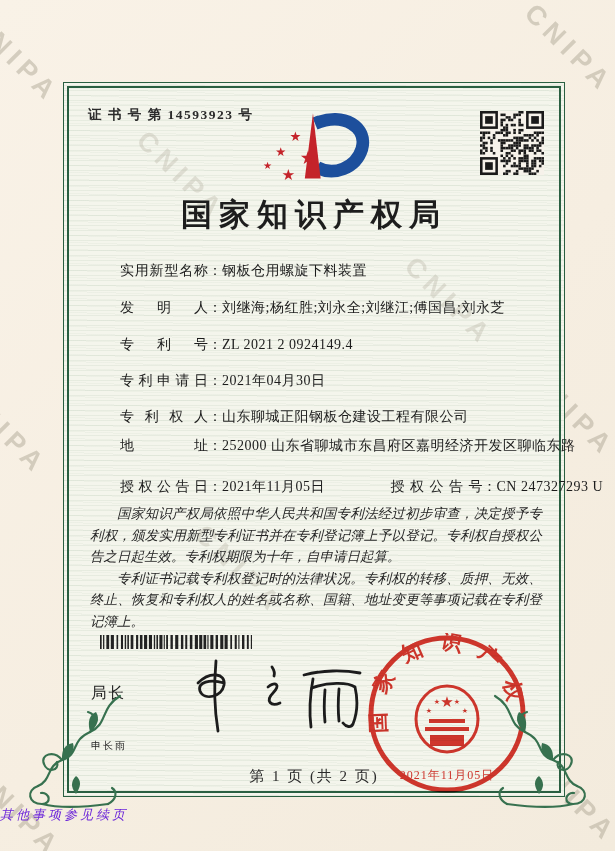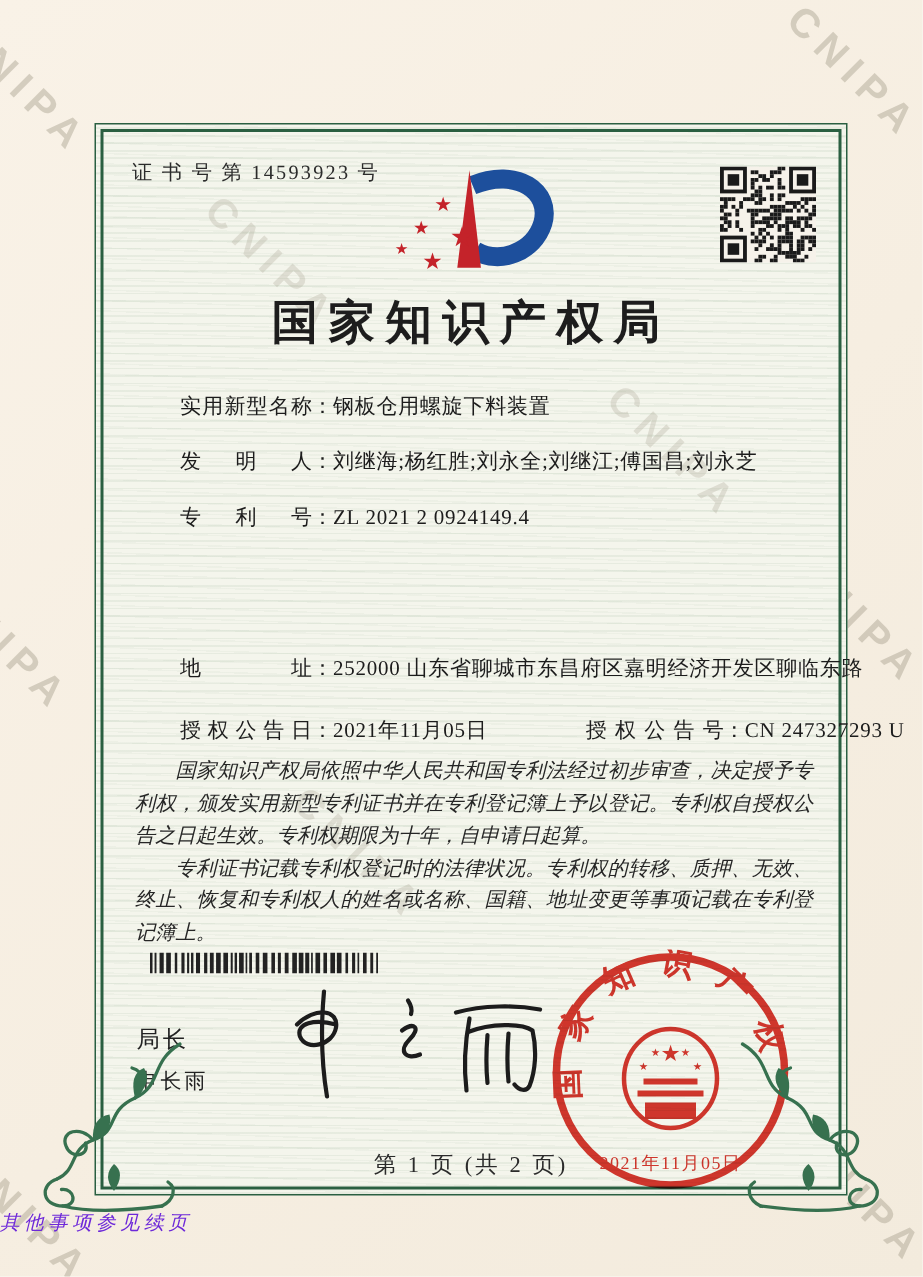--- a/index.html
+++ b/index.html
@@ -22,40 +22,40 @@
     position:absolute;left:63px;top:82px;width:500px;height:713px;
     border:1px solid #2a5f41;
     background:
       repeating-linear-gradient(0deg, rgba(140,170,140,.13) 0 1px, transparent 1px 5px),
       repeating-linear-gradient(2deg, rgba(140,170,140,.07) 0 1px, transparent 1px 7px),
       #f4f5ec;
     z-index:2;
   }
   .frame-inner{position:absolute;inset:3px;border:2px solid #2a5f41;pointer-events:none;}
   .abs{position:absolute;z-index:2;}
-  .cert-number{left:24px;top:23px;font-size:13.5px;letter-spacing:1.5px;color:#2b2b2b;}
+  .cert-number{left:24px;top:23px;font-size:13.5px;letter-spacing:1.5px;color:#2b2b2b;font-weight:bold;}
   .qr{left:416px;top:28px;width:64px;height:64px;}
   .logo{left:50%;top:27px;transform:translateX(-50%);width:114px;height:80px;}
   .title{left:0;top:111px;width:100%;text-align:center;font-size:31px;font-weight:bold;
          letter-spacing:7px;color:#1d1d1d;}
   .field{left:27px;font-size:14px;color:#1c1c1c;white-space:nowrap;margin-left:29px;}
   .flabel{display:inline-block;text-align:justify;text-align-last:justify;text-justify:inter-character;
           vertical-align:top;}
   .w86{width:88px;}
   .w92{width:92px;}
   .fcolon{display:inline-block;}
   .fvalue{display:inline-block;letter-spacing:.5px;}
   .addr-l2{padding-left:47px;letter-spacing:.5px;line-height:23px;}
   .grant2{display:inline-block;margin-left:62px;}
   .body-text{left:26px;top:420px;width:452px;font-size:13.5px;font-style:italic;
              line-height:21.5px;color:#262626;text-align:justify;}
   .body-text p{margin:0;text-indent:2em;}
   .barcode{left:36px;top:552px;width:152px;height:14px;}
   .director-title{left:27px;top:600px;font-size:15.5px;letter-spacing:2px;}
-  .director-name{left:27px;top:629px;font-size:14px;letter-spacing:2px;}
+  .director-name{left:27px;top:656px;font-size:10px;letter-spacing:2px;}
   .signature{left:118px;top:568px;width:195px;height:100px;}
   .seal{left:302px;top:550px;width:162px;height:162px;opacity:.93;mix-blend-mode:multiply;}
   .page-indicator{left:0;top:684px;width:100%;text-align:center;font-size:15px;
                   letter-spacing:2px;color:#2b2b2b;}
   .continuation{position:absolute;left:0;top:806px;width:100%;
                 font-size:13px;letter-spacing:3px;color:#6d28d9;z-index:2;font-style:italic;}
   .ornament{position:absolute;width:104px;height:118px;z-index:4;pointer-events:none;}
   .orn-left{left:24px;top:692px;}
   .orn-right{left:487px;top:692px;transform:scaleX(-1);}
 </style>
@@ -313,20 +313,26 @@
 
   <div class="abs field" style="top:179px;">
     <span class="flabel w86">实用新型名称</span><span class="fcolon">：</span><span class="fvalue">钢板仓用螺旋下料装置</span>
   </div>
   <div class="abs field" style="top:216px;text-decoration:underline;">
     <span class="flabel w86">发明人</span><span class="fcolon">：</span><span class="fvalue">刘继海;杨红胜;刘永全;刘继江;傅国昌;刘永芝</span>
   </div>
   <div class="abs field" style="top:253px;">
     <span class="flabel w86">专利号</span><span class="fcolon">：</span><span class="fvalue">ZL 2021 2 0924149.4</span>
   </div>
+  <div class="abs field" style="top:289px;">
+    <span class="flabel w86">专利申请日</span><span class="fcolon">：</span><span class="fvalue">2021年04月30日</span>
+  </div>
+  <div class="abs field" style="top:325px;">
+    <span class="flabel w86">专利权人</span><span class="fcolon">：</span><span class="fvalue">山东聊城正阳钢板仓建设工程有限公司</span>
+  </div>
   <div class="abs field" style="top:354px;text-decoration:underline;">
     <span class="flabel w86">地址</span><span class="fcolon">：</span><span class="fvalue">252000 山东省聊城市东昌府区嘉明经济开发区聊临东路</span>
   </div>
   <div class="abs field" style="top:395px;">
     <span><span class="flabel w86">授权公告日</span><span class="fcolon">：</span><span class="fvalue">2021年11月05日</span></span>
     <span class="grant2"><span class="flabel w92">授权公告号</span><span class="fcolon">：</span><span class="fvalue">CN 247327293 U</span></span>
   </div>
 
   <div class="abs body-text">
     <p>国家知识产权局依照中华人民共和国专利法经过初步审查，决定授予专利权，颁发实用新型专利证书并在专利登记簿上予以登记。专利权自授权公告之日起生效。专利权期限为十年，自申请日起算。</p>

